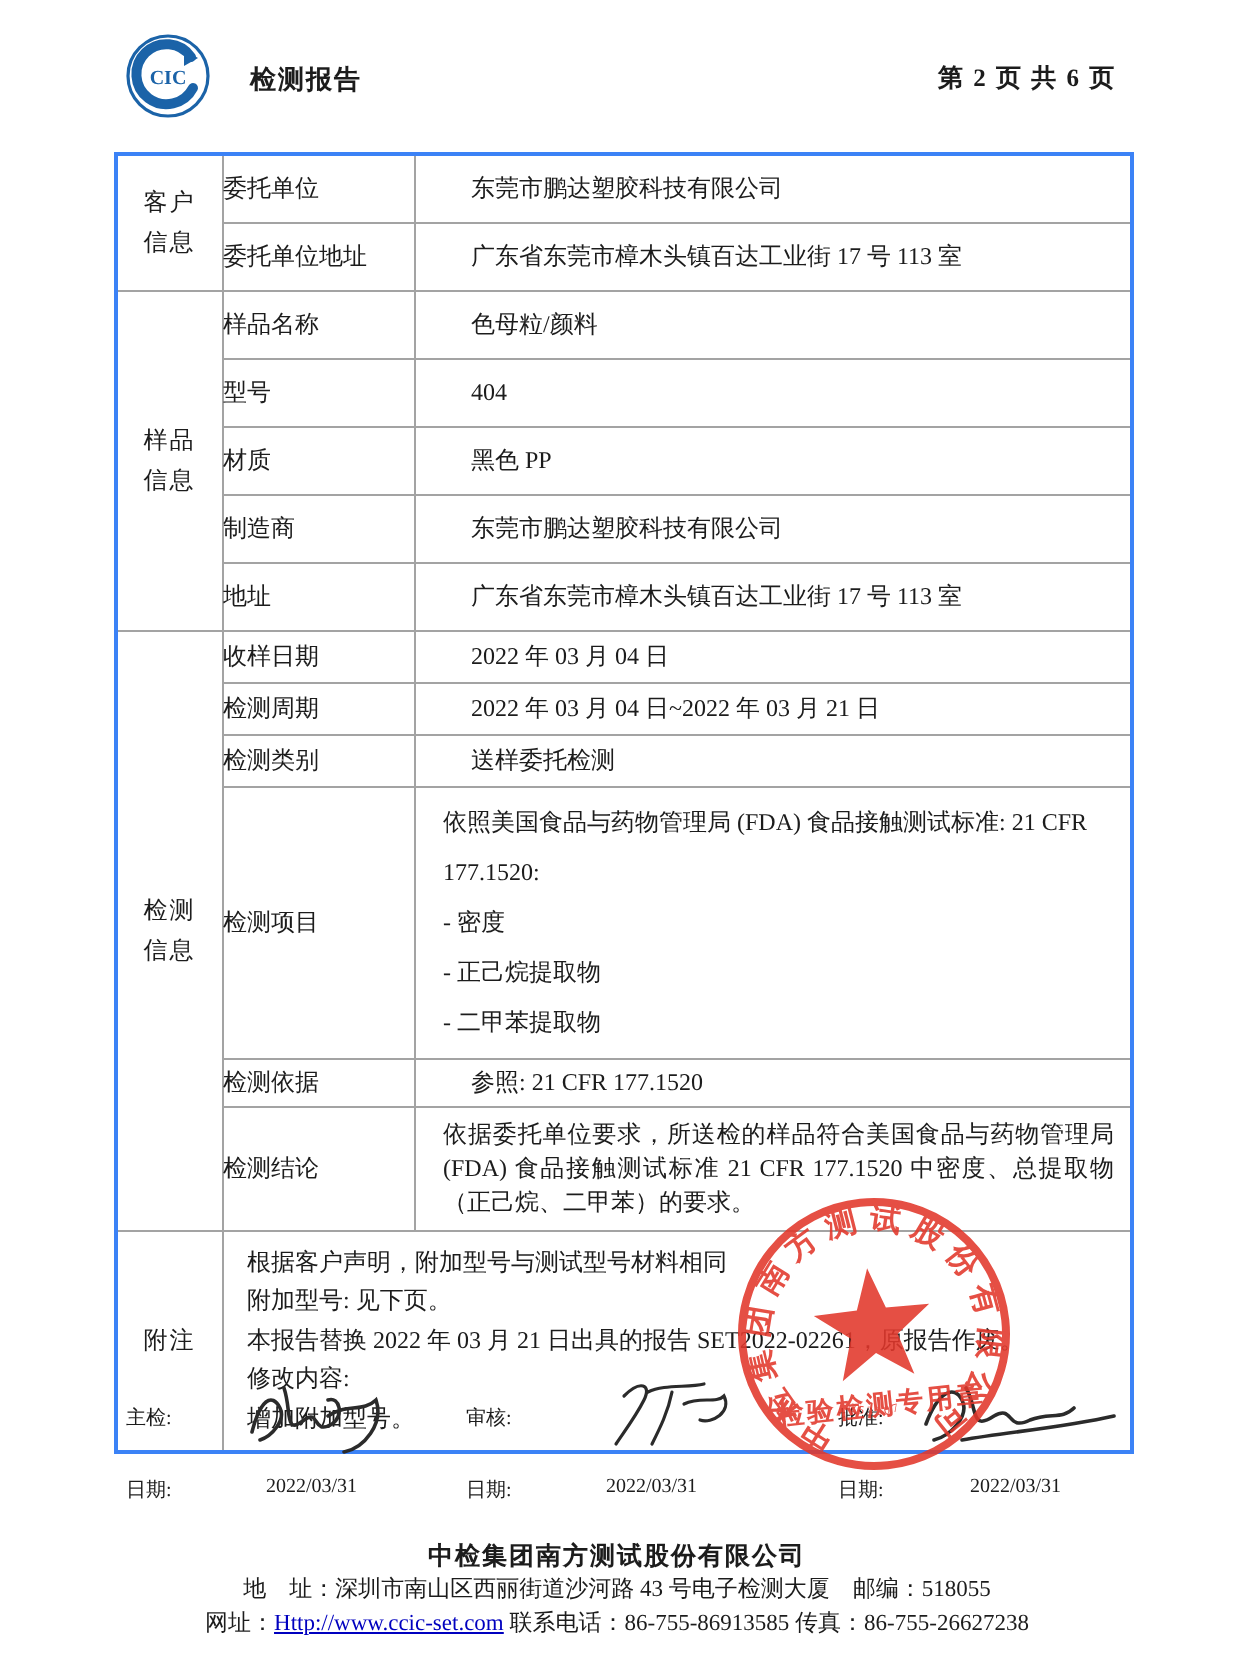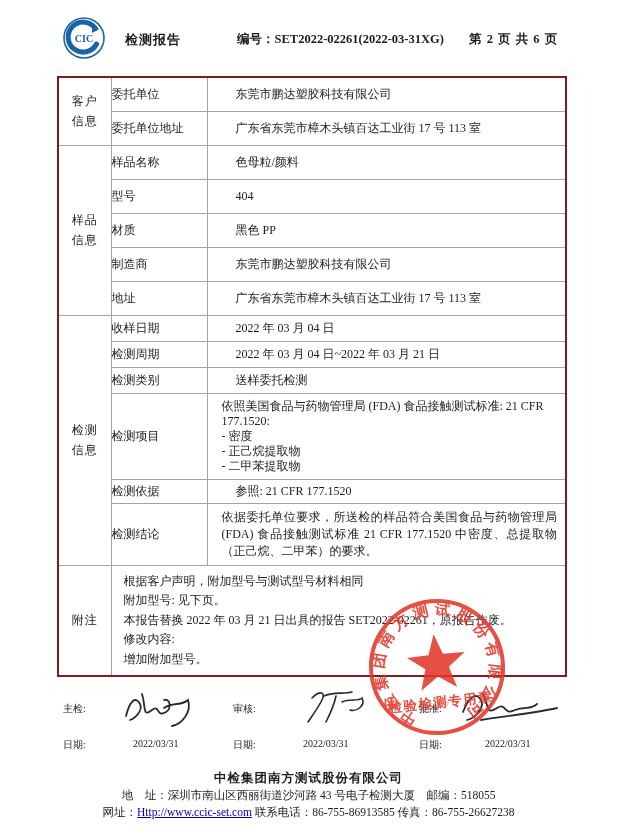--- a/index.html
+++ b/index.html
@@ -15,31 +15,31 @@
   
   .header { position:absolute; left:57px; top:14px; width:508px; height:50px; }
   .logo { position:absolute; left:5px; top:2px; width:44px; height:44px; }
   .hdr-title { position:absolute; left:68px; top:17px; font-weight:bold; font-size:13px; letter-spacing:1px; }
   .hdr-no { position:absolute; left:180px; top:17px; font-weight:bold; font-size:12.5px; }
   .hdr-page { position:absolute; left:412px; top:17px; font-weight:bold; font-size:12.5px; letter-spacing:1px; white-space:nowrap; }
 
   
   table.report { position:absolute; left:57px; top:76px; width:508px; border-collapse:collapse; table-layout:fixed; }
   table.report td { border:1px solid #a3a3a3; vertical-align:middle; font-size:12px; }
-  table.report { border:2px solid #7f1d1d; }
+  table.report { border:2px solid #3b82f6; }
   col.c-sec { width:53px; }
   col.c-lbl { width:96px; }
   col.c-val { width:359px; }
   td.sec { text-align:center; line-height:20px; letter-spacing:1px; }
   td.lbl { padding-left:0; }
   td.val { padding-left:28px; padding-right:10px; }
   tr.r34 { height:34px; }
   tr.r26 { height:26px; }
   tr.r24 { height:24px; }
-  td.items-val { padding:5px 10px 5px 14px; line-height:15px; vertical-align:top; }
+  td.items-val { padding:5px 10px 5px 14px; line-height:25px; vertical-align:top; }
   td.concl-val { padding:5px 8px 5px 14px; line-height:17px; text-align:justify; }
   td.notes-val { padding:6px 10px 6px 12px; line-height:19.5px; vertical-align:middle; }
 
   
   .stamp { position:absolute; left:364px; top:594px; width:146px; height:146px; opacity:.88; transform:rotate(-6deg); pointer-events:none; }
 
   
   .sigs { position:absolute; left:57px; top:688px; width:510px; height:70px; font-size:10px; }
   .sigs .lab { position:absolute; top:14px; white-space:nowrap; }
   .sigs .datelab { position:absolute; top:50px; white-space:nowrap; }
@@ -56,21 +56,20 @@
 <body>
 
 <div class="header">
   <svg class="logo" viewBox="0 0 44 44">
     <circle cx="22" cy="22" r="20" fill="none" stroke="#1b63a8" stroke-width="1.6"></circle>
     <path d="M33.5,12.5 A15,15 0 1 0 34.5,28" fill="none" stroke="#1b63a8" stroke-width="5" stroke-linecap="round"></path>
     <path d="M30,9 L37,13 L30,17 Z" fill="#1b63a8"></path>
     <text x="22" y="26" text-anchor="middle" font-size="10" font-weight="bold" fill="#1b63a8" font-family="Liberation Serif, DejaVu Serif, serif">CIC</text>
   </svg>
   <div class="hdr-title">检测报告</div>
-  <div class="hdr-no">编号：SET2022-02261(2022-03-31XG)</div>
   <div class="hdr-page">第 2 页 共 6 页</div>
 </div>
 
 <table class="report">
   <colgroup>
       <col class="c-sec">
       <col class="c-lbl">
       <col class="c-val">
     </colgroup>
 

